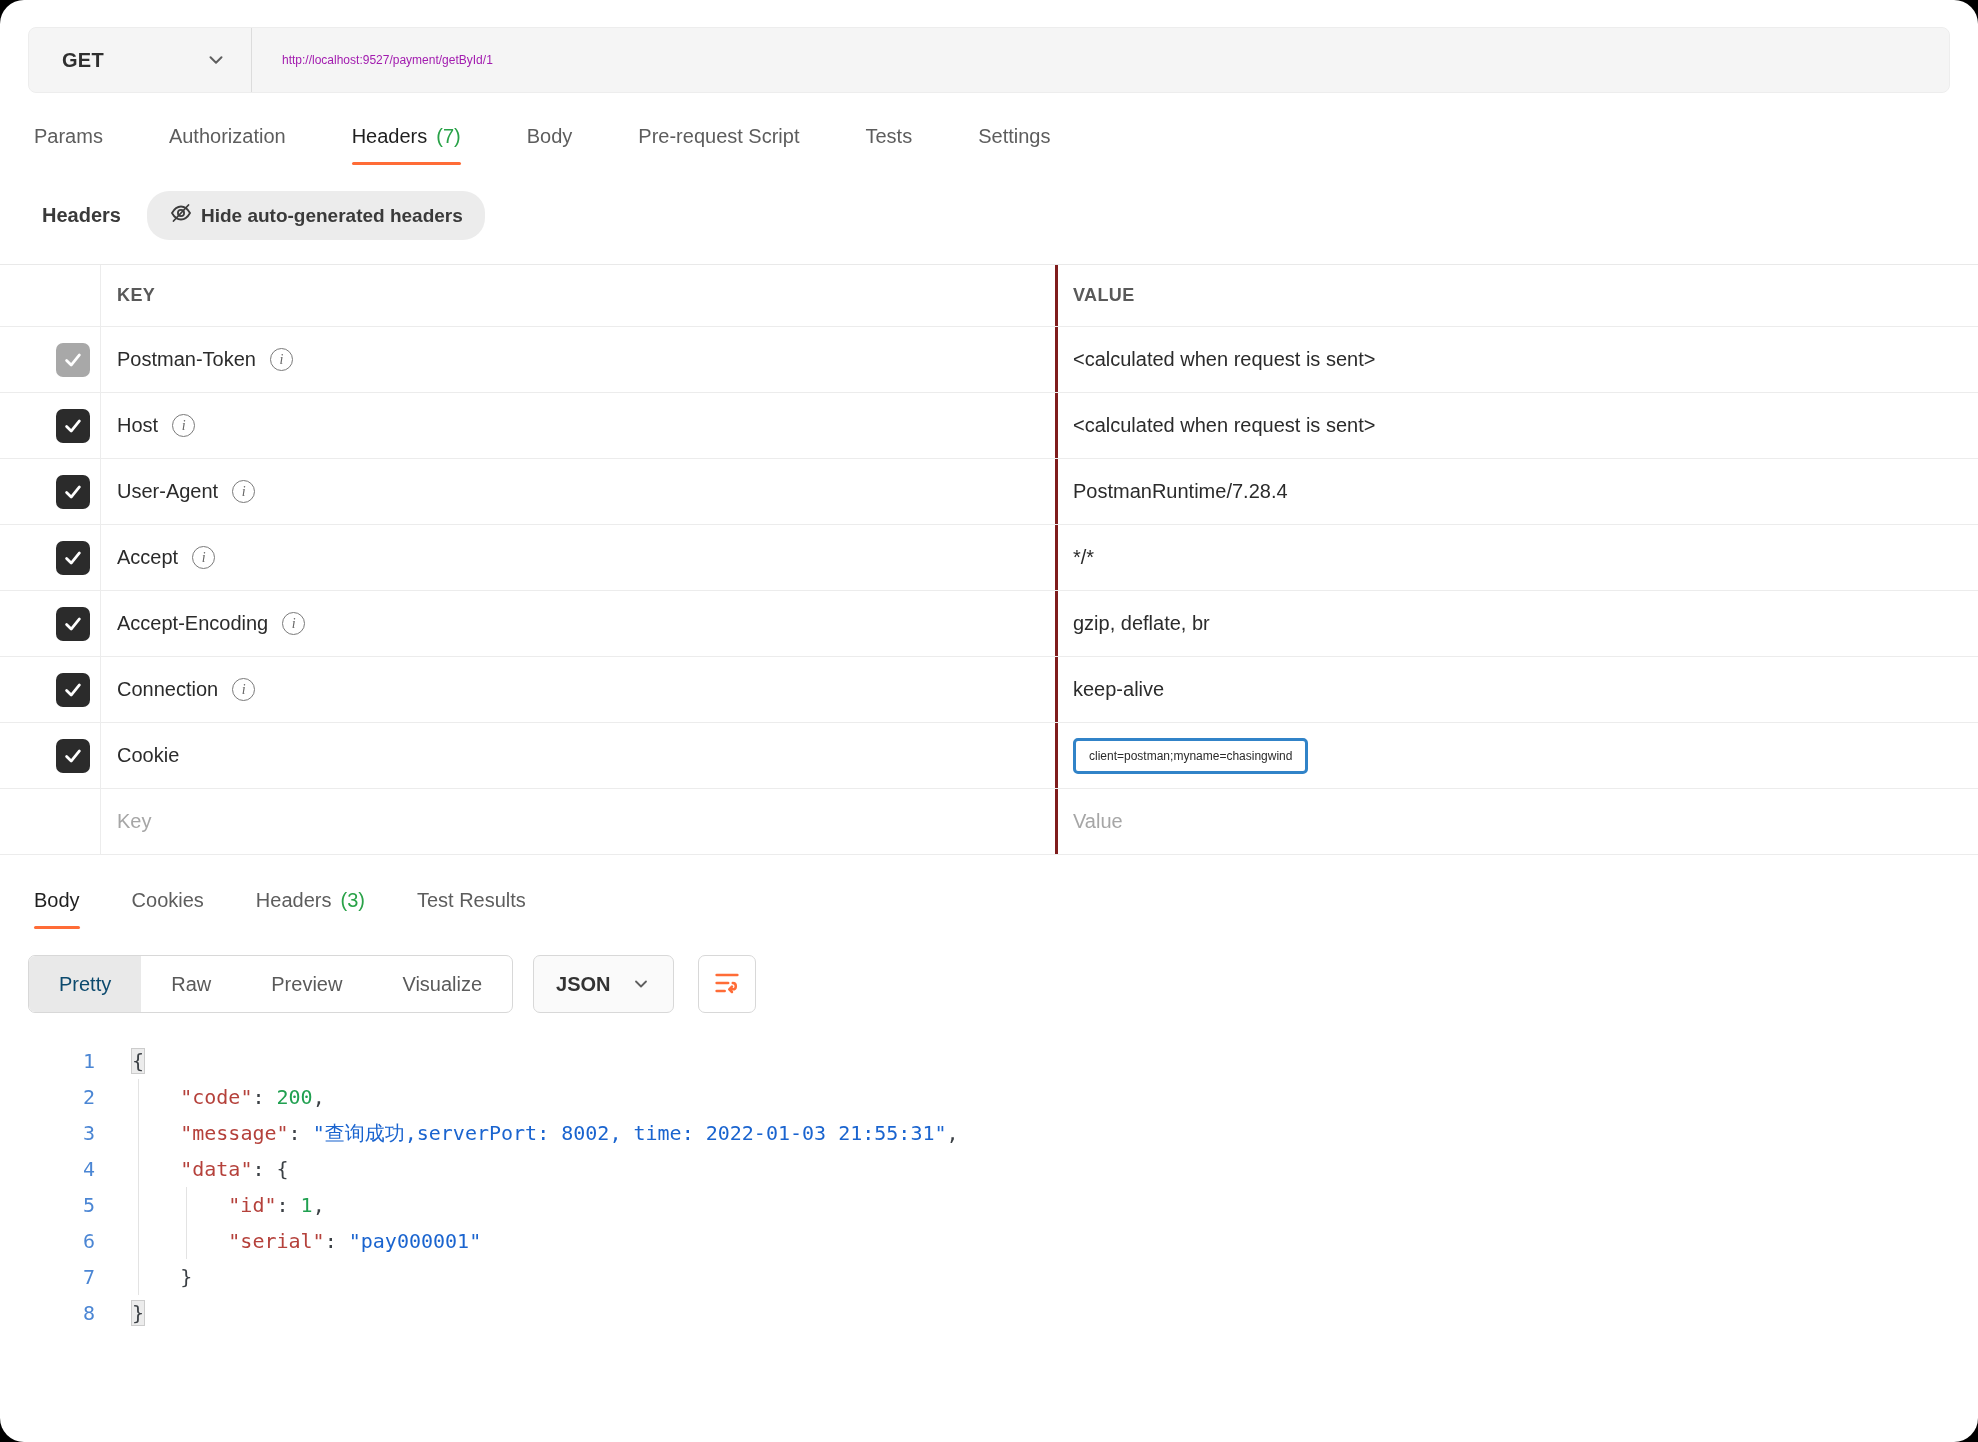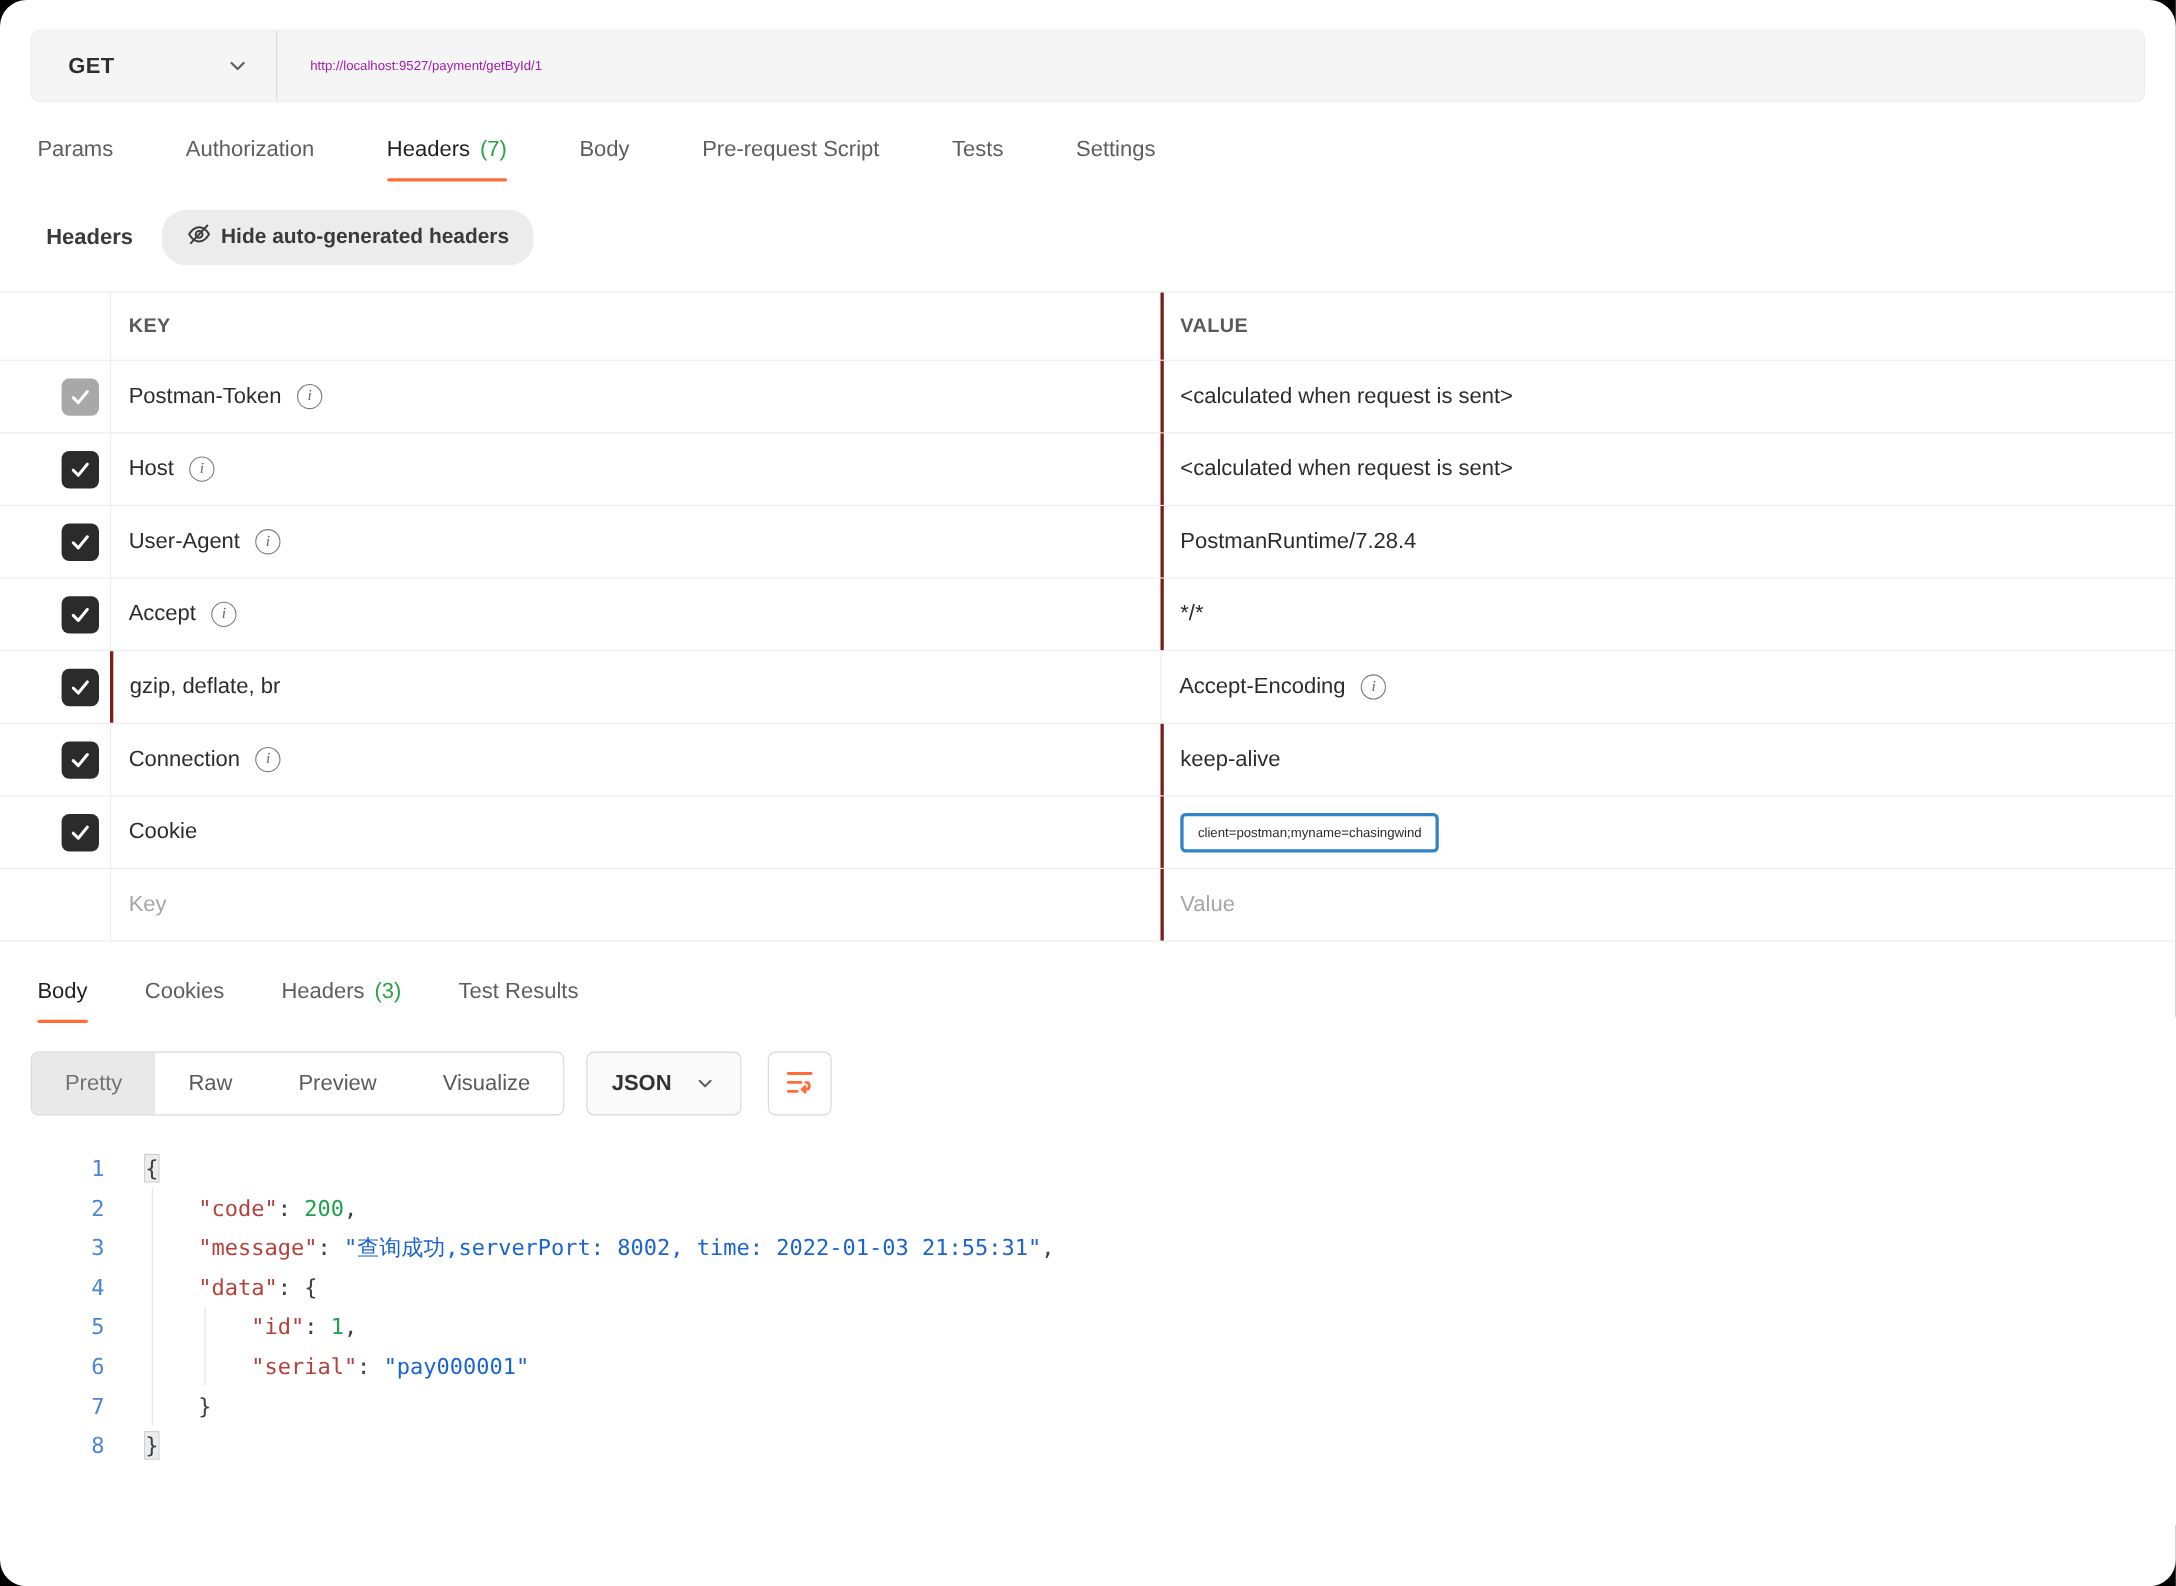--- a/index.html
+++ b/index.html
@@ -77,21 +77,21 @@
   .cookie-box {
     border:3px solid var(--focus-blue); border-radius:5px; padding:8px 13px;
     font-size:12px; color:#2b2b2b; background:#fff;
   }
   .ph { color:#a6a6a6; font-size:20px; }
 
   
   .toolbar { display:flex; align-items:center; padding:26px 0 0 28px; }
   .segmented { display:flex; border:1px solid #d8d8d8; border-radius:7px; overflow:hidden; height:58px; background:#fff; }
   .seg { display:flex; align-items:center; padding:0 30px; font-size:20px; color:#5a5a5a; cursor:pointer; }
-  .seg.active { background:#e9e9e9; color:#737373; }
+  .seg.active { background:#e9e9e9; color:#0c4a6e; }
   .json-select {
     display:flex; align-items:center; gap:20px; height:58px; border:1px solid #d8d8d8;
     border-radius:7px; background:#fafafa; padding:12px 22px; margin-left:20px;
     font-size:20px; font-weight:600; color:#333; cursor:pointer;
   }
   .wrap-btn {
     width:58px; height:58px; border:1px solid #d8d8d8; border-radius:7px; background:#fff;
     margin-left:24px; display:flex; align-items:center; justify-content:center; cursor:pointer;
   }
 
@@ -245,26 +245,26 @@
           </div>
         </div>
         <div class="trow data-row">
           <div class="cell cb-cell">
             <div class="checkbox">
               <svg viewBox="0 0 24 24" width="22" height="22">
                 <path d="M5 12.5 L10 17.5 L19 6.5" fill="none" stroke="#fff" stroke-width="3" stroke-linecap="round" stroke-linejoin="round"></path>
               </svg>
             </div>
           </div>
+          <div class="cell key-cell">
+            <span class="key-text">Accept-Encoding</span>
+            <span class="info-icon"></span>
+          </div>
           <div class="cell val-cell">
             <span class="val-text">gzip, deflate, br</span>
-          </div>
-          <div class="cell key-cell">
-            <span class="key-text">Accept-Encoding</span>
-            <span class="info-icon"></span>
           </div>
         </div>
         <div class="trow data-row">
           <div class="cell cb-cell">
             <div class="checkbox">
               <svg viewBox="0 0 24 24" width="22" height="22">
                 <path d="M5 12.5 L10 17.5 L19 6.5" fill="none" stroke="#fff" stroke-width="3" stroke-linecap="round" stroke-linejoin="round"></path>
               </svg>
             </div>
           </div>

